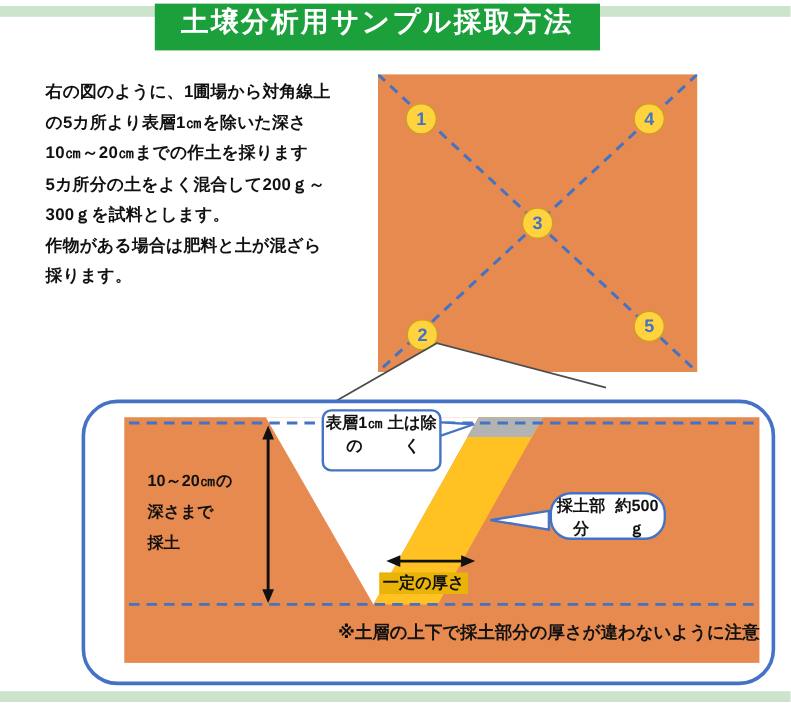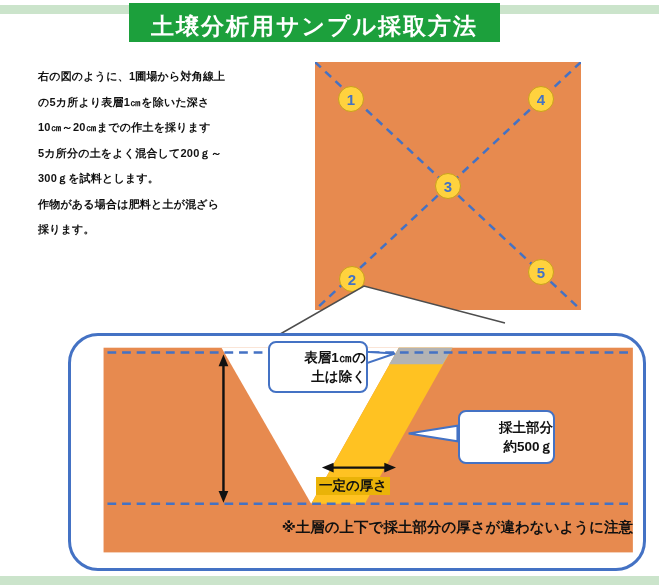--- a/index.html
+++ b/index.html
@@ -10,26 +10,26 @@
     position:relative; width:659px; height:586px;
     background:#ffffff; overflow:hidden; font-weight:bold; color:#111;
   }
 
   .top-strip    { position:absolute; left:0; top:5px;    width:100%; height:9px; background:var(--light-green,#cbe4cb); }
   .bottom-strip { position:absolute; left:0; bottom:1px; width:100%; height:9px; background:var(--light-green,#cbe4cb); }
 
   .title-banner {
     position:absolute; left:129px; top:3px; width:371px; height:39px;
     background:var(--banner-green,#1ca03c); z-index:4;
-    display:flex; align-items:flex-end; justify-content:center;
+    display:flex; align-items:flex-start; justify-content:center;
   }
   .title-banner span { color:#fff; font-size:23px; letter-spacing:2px; white-space:nowrap; }
 
   .instructions { position:absolute; left:38px; top:64px; width:278px; }
-  .iline { font-size:11px; line-height:25.5px; letter-spacing:0.2px; white-space:nowrap; }
+  .iline { font-size:14px; line-height:25.5px; letter-spacing:0.2px; white-space:nowrap; }
 
   .field {
     position:absolute; left:315px; top:62px; width:266px; height:248px;
     background:var(--field-orange,#e78a4f); z-index:1;
   }
   .field-svg { position:absolute; inset:0; width:100%; height:100%; }
   .dash  { stroke:var(--accent-blue,#4472c4); stroke-width:2.5; stroke-dasharray:8 6; fill:none; }
 
   .marker {
     position:absolute; width:26px; height:26px; border-radius:50%;
@@ -45,26 +45,26 @@
     background:#fff; border:3px solid var(--accent-blue,#4472c4);
     border-radius:30px; z-index:3; overflow:hidden;
   }
   .cs-svg { position:absolute; inset:0; width:100%; height:100%; }
   .dash2 { stroke:var(--accent-blue,#4472c4); stroke-width:2.5; stroke-dasharray:9 6; fill:none; }
   .arrow { stroke:#111; stroke-width:2.5; }
   .tail  { fill:#ffffff; stroke:var(--accent-blue,#4472c4); stroke-width:2; }
 
   .bubble {
     position:absolute; background:#fff; border:2px solid var(--accent-blue,#4472c4);
-    border-radius:8px; display:flex; flex-direction:column;
-    align-items:flex-end; justify-content:center;
+    border-radius:8px; display:flex; 
+    align-items:flex-start; justify-content:center;
     font-size:13.5px; line-height:19px; text-align:center;
   }
   .surface-bubble { left:197px; top:5px;  width:100px; height:52px; }
-  .sample-bubble  { left:387px; top:74px; width:97px;  height:54px; border-radius:8px; }
+  .sample-bubble  { left:387px; top:74px; width:97px;  height:40px; border-radius:18px; }
 
   .depth-label { position:absolute; left:52px; top:52px; font-size:13.5px; line-height:26px; white-space:nowrap; }
   .thickness-label {
     position:absolute; left:245px; top:141px; font-size:13.5px;
     background:#eab308; padding:0 3px; white-space:nowrap;
   }
   .bottom-note {
     position:absolute; left:70px; right:10px; top:182px;
     text-align:right; font-size:14.5px; white-space:nowrap;
   }
@@ -141,20 +141,25 @@
 
       <polygon class="tail" points="293,16 293,30 328,18"></polygon>
       <polygon class="tail" points="392,92 392,108 342,100"></polygon>
     </svg>
 
     <div class="bubble surface-bubble">
       <div>表層1㎝の</div>
       <div>土は除く</div>
     </div>
 
+    <div class="depth-label">
+      <div>10～20㎝の</div>
+      <div>深さまで</div>
+      <div>採土</div>
+    </div>
 
     <div class="bubble sample-bubble">
       <div>採土部分</div>
       <div>約500ｇ</div>
     </div>
 
     <div class="thickness-label">一定の厚さ</div>
 
     <div class="bottom-note">※土層の上下で採土部分の厚さが違わないように注意</div>
   </div>

